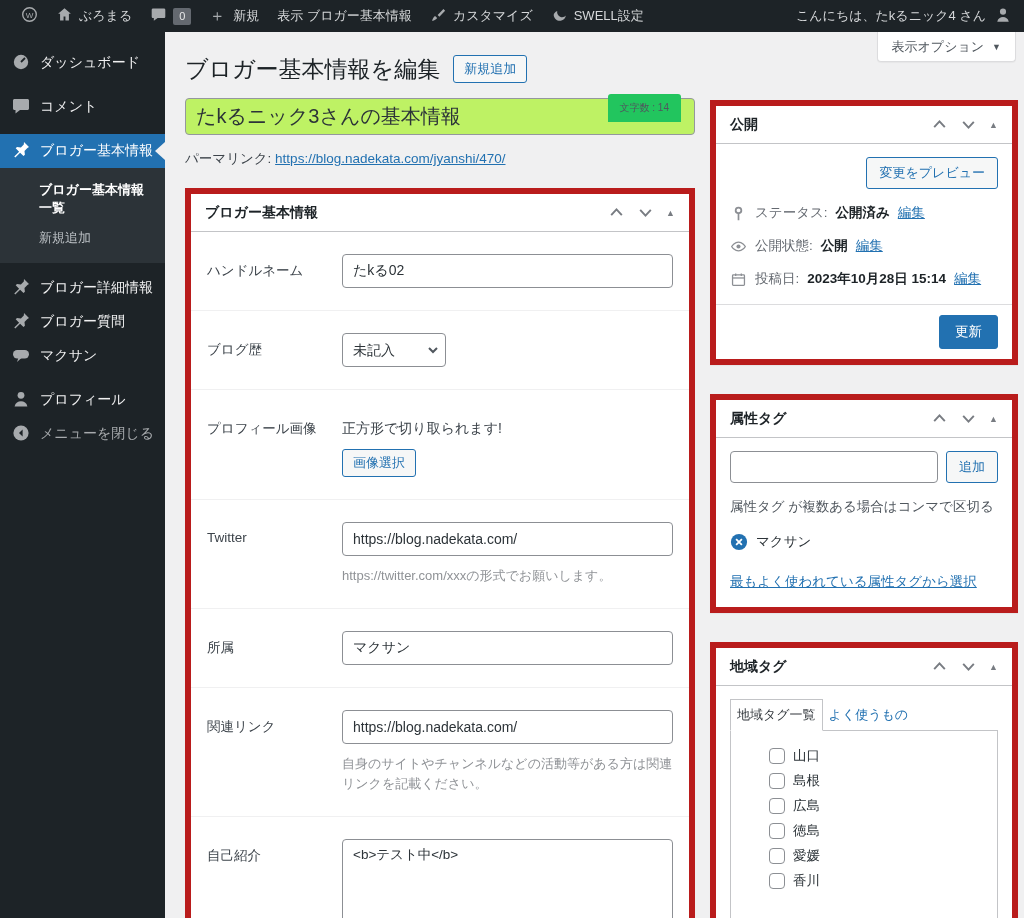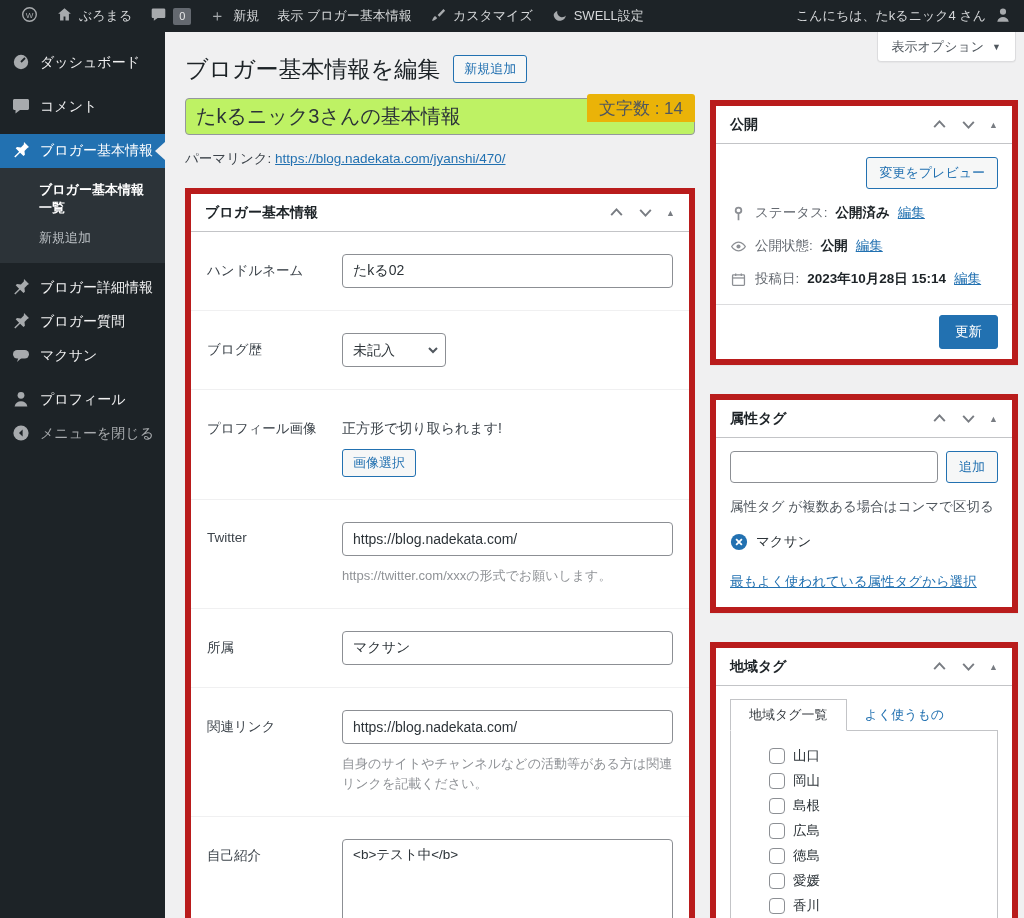--- a/index.html
+++ b/index.html
@@ -38,22 +38,22 @@
     border:1px solid #dcdcde; border-top:none; border-radius:0 0 4px 4px; display:flex; align-items:center;
     gap:8px; padding:0 14px; font-size:13px; color:#50575e; cursor:pointer; box-shadow:0 1px 1px rgba(0,0,0,.04); }
   .screen-options .caret { font-size:9px; color:#50575e; }
 
   
   .main-col { position:absolute; top:32px; left:185px; width:510px; }
   .page-head { position:relative; margin-top:22px; display:flex; align-items:center; gap:13px; }
   .page-title { font-size:23px; font-weight:400; color:#1d2327; line-height:30px; }
   .btn-outline { display:inline-block; background:#f6f7f7; border:1px solid #2271b1; color:#2271b1;
     font-size:13px; padding:4px 10px; border-radius:3px; cursor:pointer; font-family:inherit; }
-  .char-badge { position:absolute; right:0; top:40px; height:28px; background:#eab308; color:#50575e;
-    font-size:17px; display:flex; align-items:center; padding:0 12px; border-radius:3px 3px 0 0; }
+  .char-badge { position:absolute; right:14px; top:40px; height:28px; background:#22c55e; color:#50575e;
+    font-size:10px; display:flex; align-items:center; padding:0 12px; border-radius:3px 3px 0 0; }
   .title-input { margin-top:14px; width:100%; height:37px; border:1px solid #94989d; border-radius:4px;
     font-size:20px; padding:0 10px; color:#2c3338; background:#bef264; font-family:inherit; }
   .permalink-row { margin-top:15px; font-size:13.5px; color:#3c434a; }
   .permalink-row a { color:#2271b1; }
 
   
   .postbox { background:#fff; border:6px solid #b91c1c; box-shadow:0 1px 1px rgba(0,0,0,.04); }
   .metabox { margin-top:20px; }
   .postbox-header { display:flex; align-items:center; justify-content:space-between; padding:0 14px; height:38px;
     border-bottom:1px solid #c3c4c7; }
@@ -94,21 +94,21 @@
     border-radius:3px; cursor:pointer; font-family:inherit; }
 
   .tag-add-row { display:flex; gap:8px; }
   .tag-input { flex:1; height:32px; border:1px solid #8c8f94; border-radius:4px; padding:0 8px; font-size:13px; font-family:inherit; }
   .tag-hint { margin-top:15px; font-size:13.5px; color:#50575e; }
   .tag-item { display:flex; align-items:center; gap:8px; margin-top:17px; font-size:13.5px; color:#2c3338; }
   .tag-remove { width:18px; height:18px; cursor:pointer; display:flex; }
   .tag-cloud-link { display:inline-block; margin-top:22px; font-size:13.5px; color:#2271b1; text-decoration:underline; cursor:pointer; }
 
   .tabs-row { display:flex; align-items:flex-end; position:relative; z-index:1; }
-  .tab { font-size:13px; padding:6px 18px; cursor:pointer; }
+  .tab { font-size:13px; padding:6px 6px; cursor:pointer; }
   .tab.active { background:#fff; border:1px solid #c3c4c7; border-bottom:1px solid #fff; color:#32373c; margin-bottom:-1px; }
   .tab.link { color:#2271b1; }
   .checkbox-box { border:1px solid #c3c4c7; padding:12px 10px; height:222px; overflow:hidden; }
   .cb-row { display:flex; align-items:center; gap:8px; height:25px; font-size:13.5px; color:#2c3338; padding-left:8px; }
   .cb-row.child { padding-left:28px; }
   .cb-row input[type=checkbox] { appearance:none; -webkit-appearance:none; width:16px; height:16px;
     border:1px solid #8c8f94; border-radius:4px; background:#fff; cursor:pointer; flex-shrink:0; }
 </style>
 </head>
 <body>
@@ -464,24 +464,20 @@
           <span class="tab active">地域タグ一覧</span>
           <span class="tab link">よく使うもの</span>
         </div>
         <div class="checkbox-box">
           <label class="cb-row child">
             <input type="checkbox" style="">
             <span>山口</span>
           </label>
           <label class="cb-row child">
             <input type="checkbox" style="">
-            <span>岡山</span>
-          </label>
-          <label class="cb-row child">
-            <input type="checkbox" style="">
             <span>島根</span>
           </label>
           <label class="cb-row child">
             <input type="checkbox" style="">
             <span>広島</span>
           </label>
           <label class="cb-row child">
             <input type="checkbox" style="">
             <span>徳島</span>
           </label>

